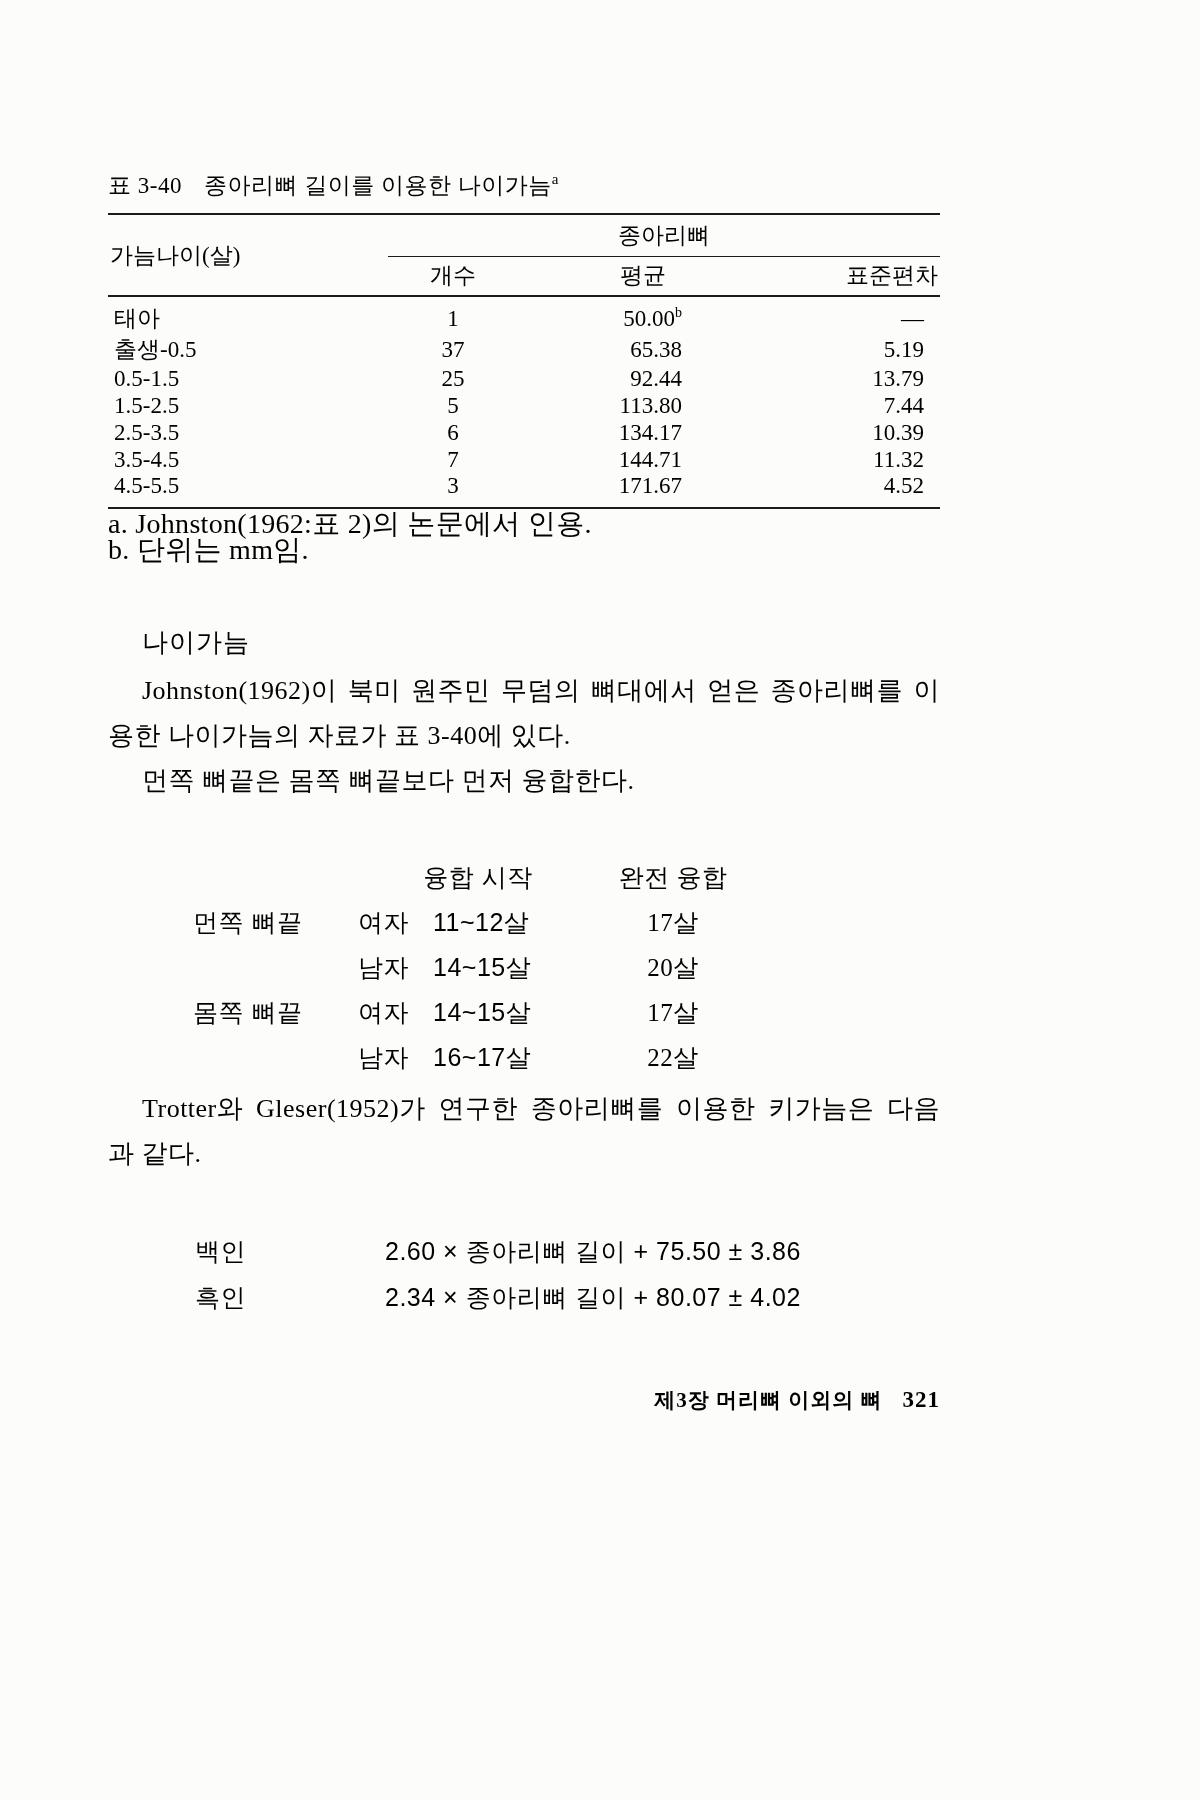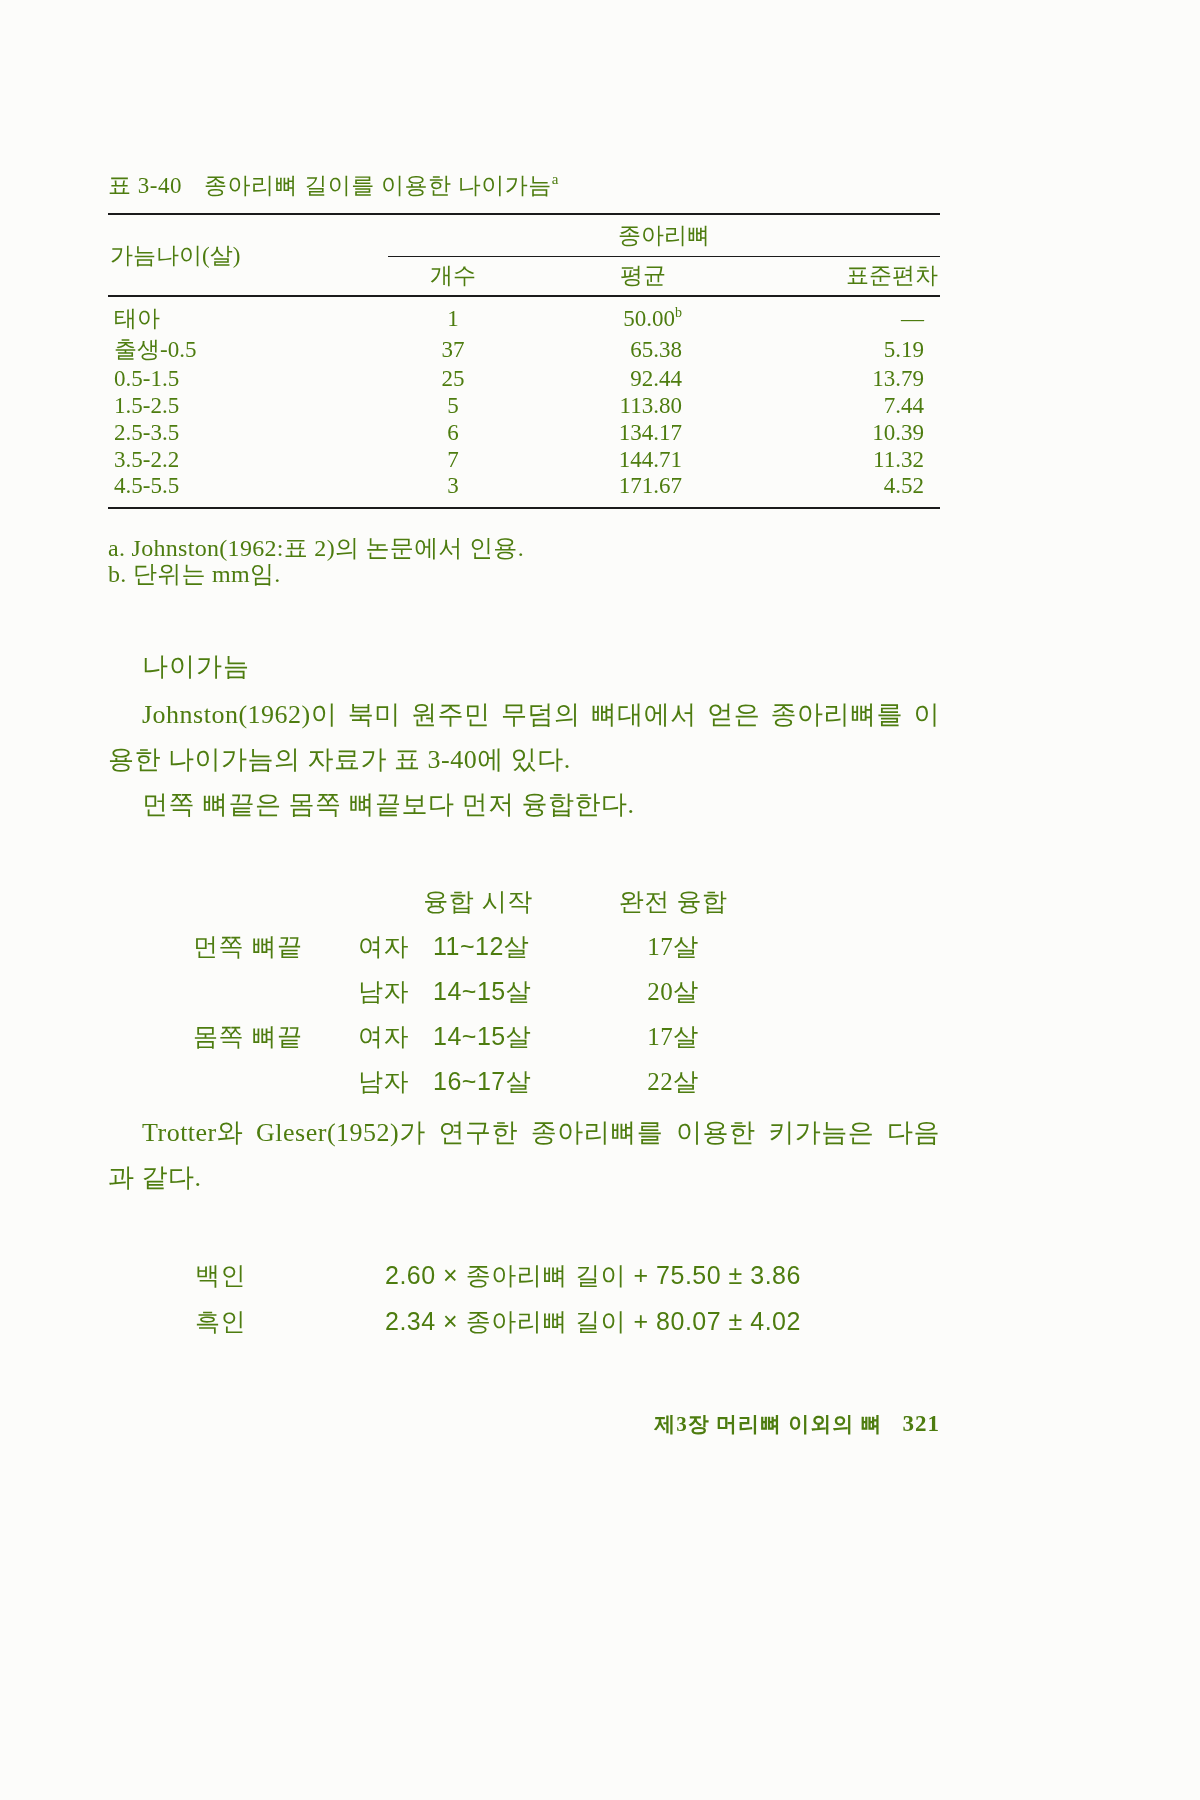--- a/index.html
+++ b/index.html
@@ -2,21 +2,21 @@
 <html><head>
 <meta charset="utf-8">
 <style>
   * { margin:0; padding:0; box-sizing:border-box; }
   html,body { background:#e9e9e7; }
   .page {
     position:relative;
     width:1200px; height:1800px;
     margin:0 auto;
     background:#fcfcfa;
-    color:#4d7c0f;
+    color:#000000;
     font-family:"Liberation Serif", serif;
     overflow:hidden;
   }
   .content { position:absolute; left:108px; top:0; width:832px; }
 
   
   .caption { padding-top:170px; font-size:23px; letter-spacing:0.5px; }
   .caption .cap-num { margin-right:22px; }
   .caption sup { font-size:15px; vertical-align:super; }
 
@@ -41,21 +41,21 @@
   .row-data td { vertical-align:middle; }
   .d-age { text-align:left; padding-left:6px; }
   .d-n { text-align:center; }
   .d-mean { text-align:right; padding-right:86px; }
   .d-sd { text-align:right; padding-right:16px; }
   .d-mean sup { font-size:14px; vertical-align:super; }
   .row-first td { padding-top:6px; }
   .row-last td { padding-bottom:8px; }
 
   
-  .footnotes { margin-top:26px; font-size:24px; line-height:26px; letter-spacing:0.3px; }
+  .footnotes { margin-top:2px; font-size:28px; line-height:26px; letter-spacing:0.3px; }
 
   
   .sec-heading { margin-top:62px; margin-left:34px; font-size:26px; letter-spacing:1px; }
   .para { margin-top:8px; font-size:26px; line-height:45px; letter-spacing:0.5px; }
   .line-indent { margin-left:34px; }
   .line-just { text-align:justify; text-align-last:justify; }
 
   
   table.fusion {
     margin-top:52px; margin-left:85px;
@@ -145,21 +145,21 @@
         <td class="d-mean">113.80</td>
         <td class="d-sd">7.44</td>
       </tr>
       <tr class="row-data">
         <td class="d-age">2.5-3.5</td>
         <td class="d-n">6</td>
         <td class="d-mean">134.17</td>
         <td class="d-sd">10.39</td>
       </tr>
       <tr class="row-data">
-        <td class="d-age">3.5-2.2</td>
+        <td class="d-age">3.5-4.5</td>
         <td class="d-n">7</td>
         <td class="d-mean">144.71</td>
         <td class="d-sd">11.32</td>
       </tr>
       <tr class="row-data row-last">
         <td class="d-age">4.5-5.5</td>
         <td class="d-n">3</td>
         <td class="d-mean">171.67</td>
         <td class="d-sd">4.52</td>
       </tr>

